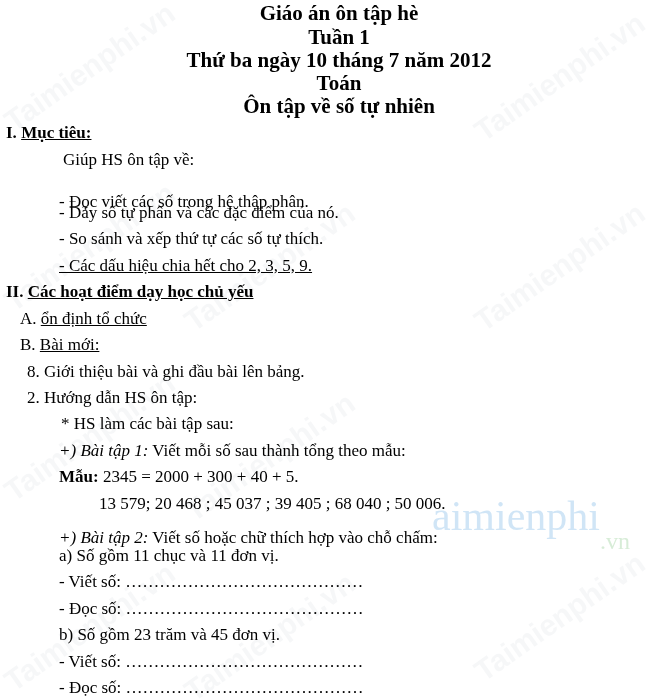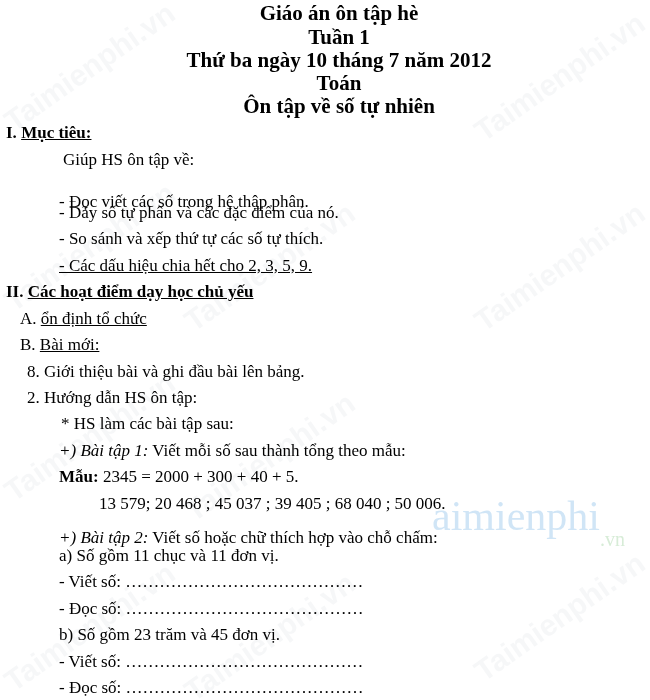--- a/index.html
+++ b/index.html
@@ -19,21 +19,21 @@
   .line { position: absolute; font-size: 17px; line-height: 20px; white-space: nowrap; }
   .b { font-weight: bold; }
   .u { text-decoration: underline; margin-top: 25px; }
   .bi { font-weight: normal; font-style: italic; }
   .logo {
     position: absolute; left: 432px; top: 496px; font-family: "Liberation Serif", serif;
     font-size: 42px; color: rgba(120,180,230,0.35); line-height: 40px;
   }
   .logo-vn {
     position: absolute; left: 600px; top: 528px; font-family: "Liberation Serif", serif;
-    font-size: 20px; color: rgba(140,200,140,0.35);
+    font-size: 24px; color: rgba(140,200,140,0.35);
   }
 </style>
 </head>
 <body>
 
 <div class="wm" style="left:-10px; top:50px;">Taimienphi.vn</div>
 <div class="wm" style="left:-10px; top:230px;">Taimienphi.vn</div>
 <div class="wm" style="left:-10px; top:420px;">Taimienphi.vn</div>
 <div class="wm" style="left:-10px; top:610px;">Taimienphi.vn</div>
 <div class="wm" style="left:170px; top:250px;">Taimienphi.vn</div>

